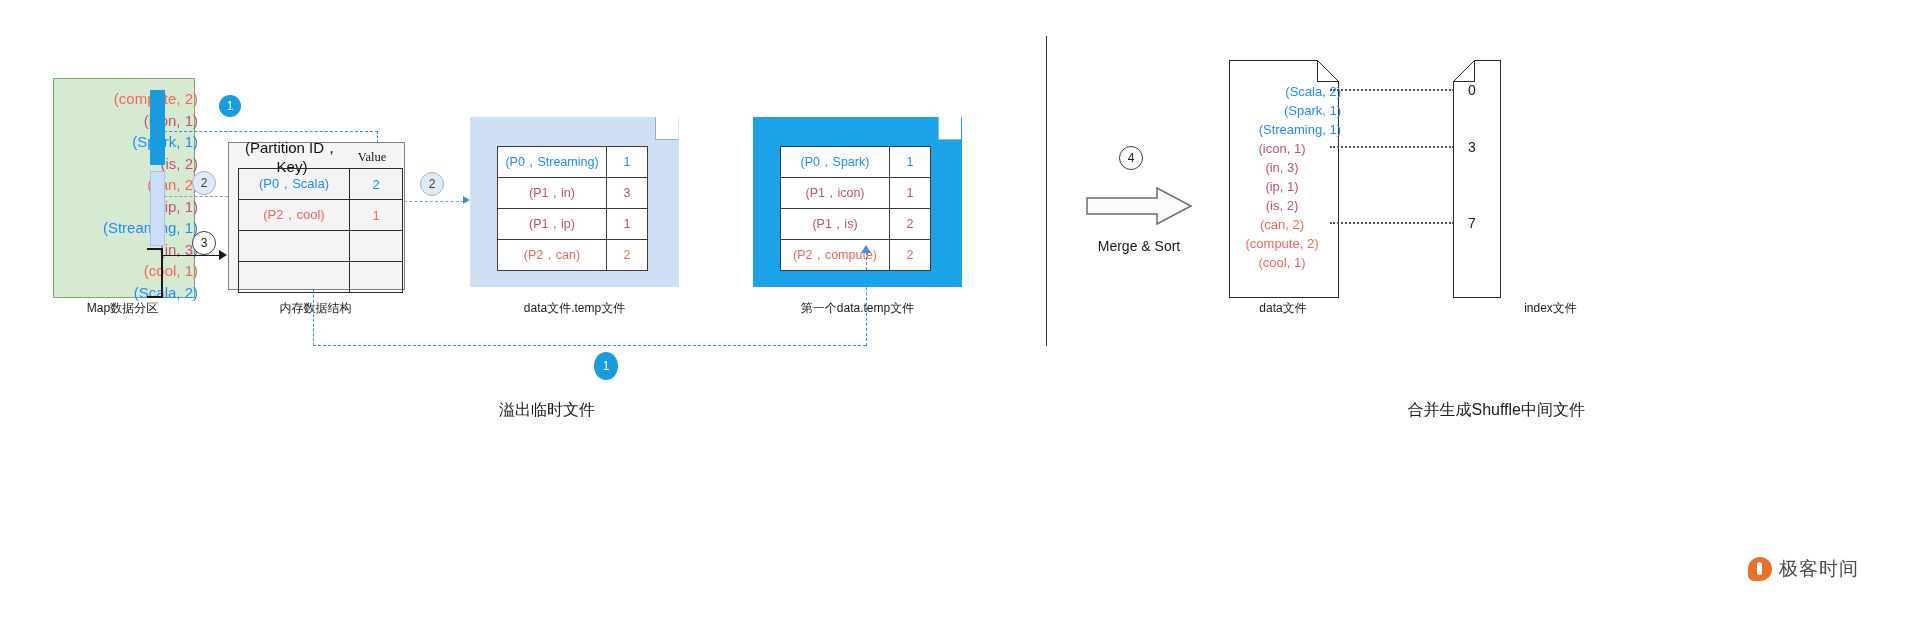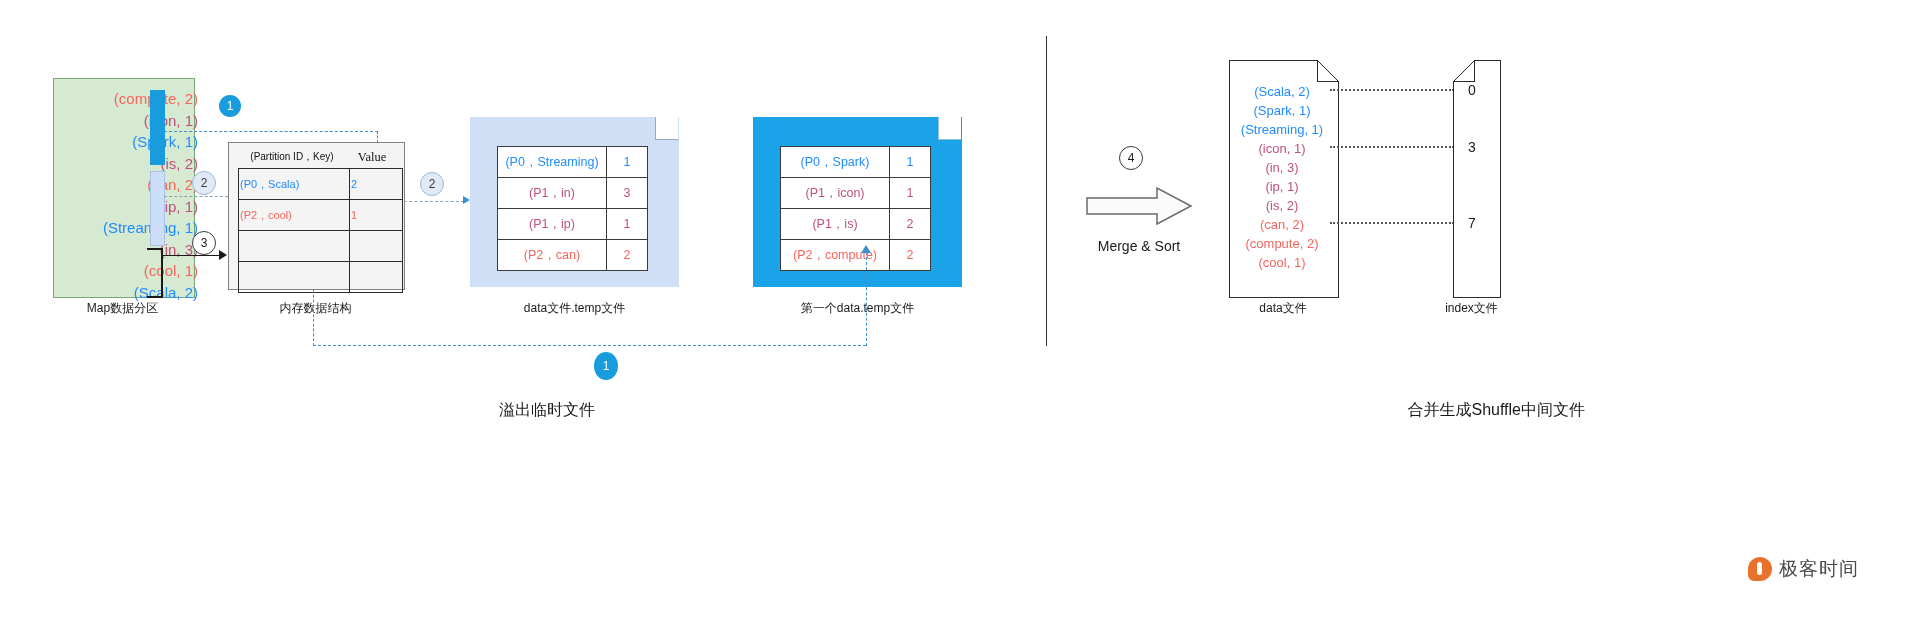--- a/index.html
+++ b/index.html
@@ -5,21 +5,21 @@
   html,body{margin:0;padding:0;}
   body{
     width:1920px;height:618px;background:#ffffff;position:relative;
     font-family:"Liberation Sans","DejaVu Sans",sans-serif;
     overflow:hidden;
   }
   .abs{position:absolute;}
 
   
   .kv{font-size:15px;line-height:1;white-space:nowrap;}
-  .kv.blue{color:#1f8bff;}
+  .kv.blue{color:#1f8bff;text-align:right;}
   .kv.pink{color:#c0507f;}
   .kv.red{color:#f4655c;}
 
   
   #map-box{
     left:53px;top:78px;width:140px;height:218px;
     background:#d6ead1;border:1px solid #7aa877;
   }
   #map-list{left:48px;top:88px;width:150px;text-align:right;}
   #map-list .kv{display:block;height:21.5px;line-height:21.5px;}
@@ -30,24 +30,24 @@
 
   
   #brace{left:147px;top:248px;width:14px;height:46px;
     border:2px solid #1a1a1a;border-left:none;}
 
   
   #mem-panel{left:228px;top:142px;width:175px;height:146px;
     background:#f4f4f4;border:1px solid #808080;}
   #mem-head{left:236px;top:146px;width:160px;height:22px;
     display:flex;align-items:center;}
-  #mem-head .h1{width:112px;text-align:center;font-size:10px;color:#111;}
+  #mem-head .h1{width:112px;text-align:center;font-size:15px;color:#111;}
   #mem-head .h2{width:48px;text-align:center;font-size:12.5px;color:#111;font-family:Liberation Serif, serif;}
   table.mem{position:absolute;left:238px;top:168px;border-collapse:collapse;}
-  table.mem td{border:1px solid #2b2b2b;height:28px;font-size:11px;}
+  table.mem td{border:1px solid #2b2b2b;height:28px;font-size:13px;text-align:center;}
   table.mem td.k{width:108px;}
   table.mem td.v{width:50px;}
 
   
   .tempcard{border:1px solid transparent;}
   #temp2-card{left:470px;top:117px;width:207px;height:168px;background:#cfdff5;}
   #temp2-fold{left:655px;top:117px;width:22px;height:22px;
     background:#ffffff;border-left:1px solid #9aa9c1;border-bottom:1px solid #9aa9c1;}
   #temp1-card{left:753px;top:117px;width:207px;height:168px;background:#1aa3e8;}
   #temp1-fold{left:938px;top:117px;width:22px;height:22px;
@@ -277,20 +277,20 @@
 <div class="abs hdot" style="left:1330px;top:222px;width:124px;"></div>
 
 <div class="abs" id="index-file"></div>
 <div class="abs" id="index-file-fold"></div>
 <svg class="abs" style="left:1453px;top:60px;width:22px;height:22px;" viewBox="0 0 22 22">
   <polyline points="22,0 0,22" fill="none" stroke="#2b2b2b" stroke-width="1"></polyline>
 </svg>
 <div class="abs idxnum" style="left:1468px;top:82px;">0</div>
 <div class="abs idxnum" style="left:1468px;top:139px;">3</div>
 <div class="abs idxnum" style="left:1468px;top:215px;">7</div>
-<div class="abs cap" style="left:1419px;top:300px;width:105px;">index文件</div>
+<div class="abs cap" style="left:1498px;top:300px;width:105px;">index文件</div>
 
 <div class="abs section-title" style="left:1185px;top:400px;width:400px;">合并生成Shuffle中间文件</div>
 
 <div class="abs" id="logo">
   <div id="logo-mark"></div>
   <div id="logo-text">极客时间</div>
 </div>
 
 </body></html>

